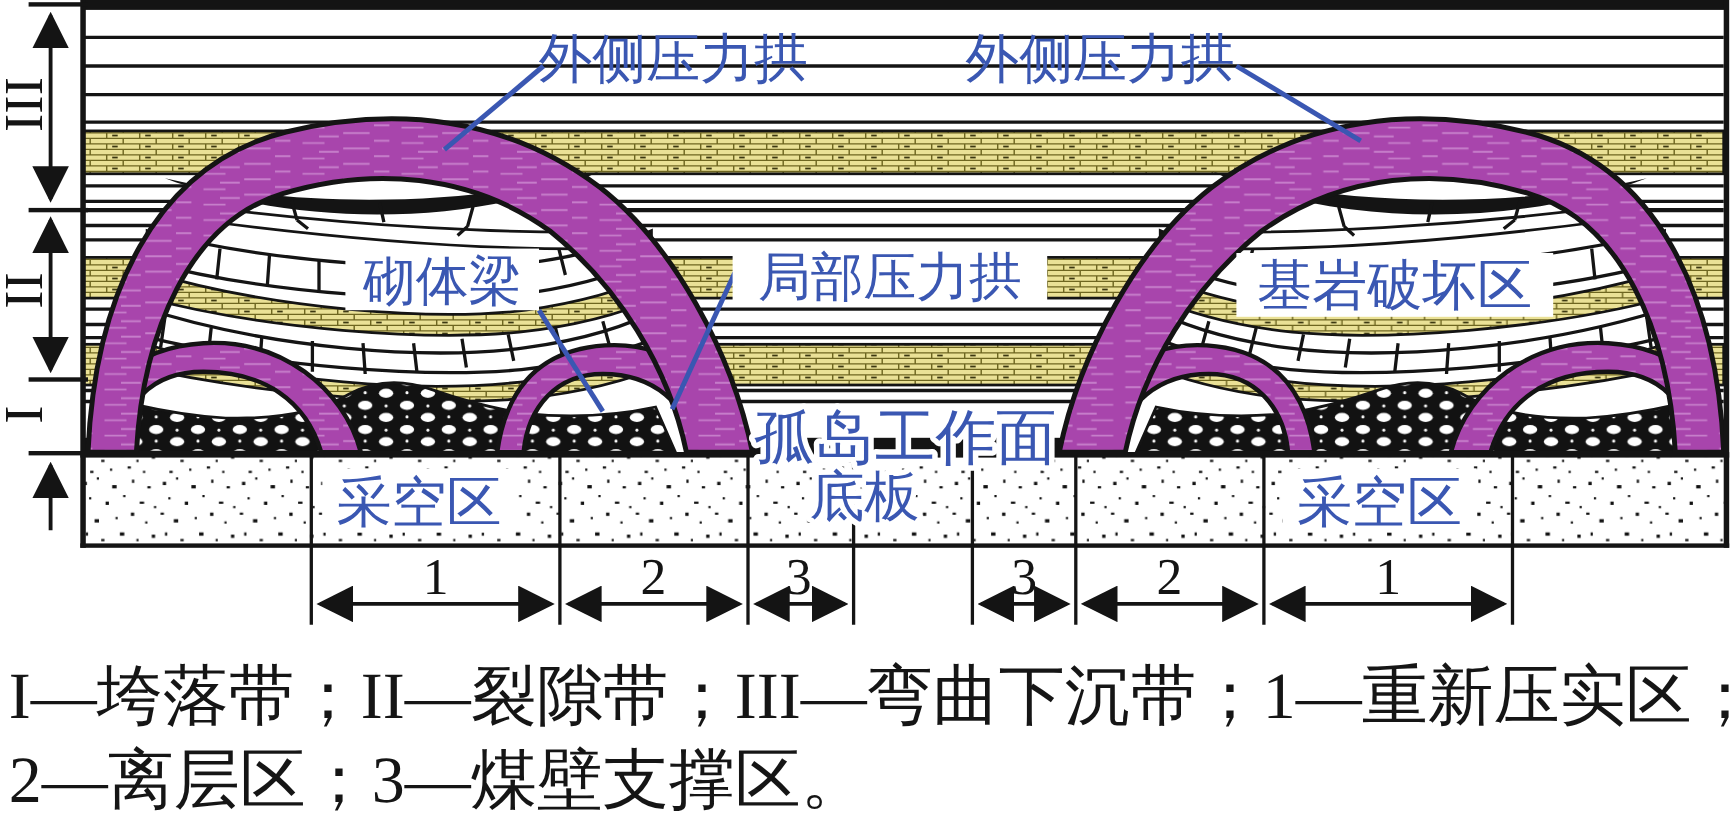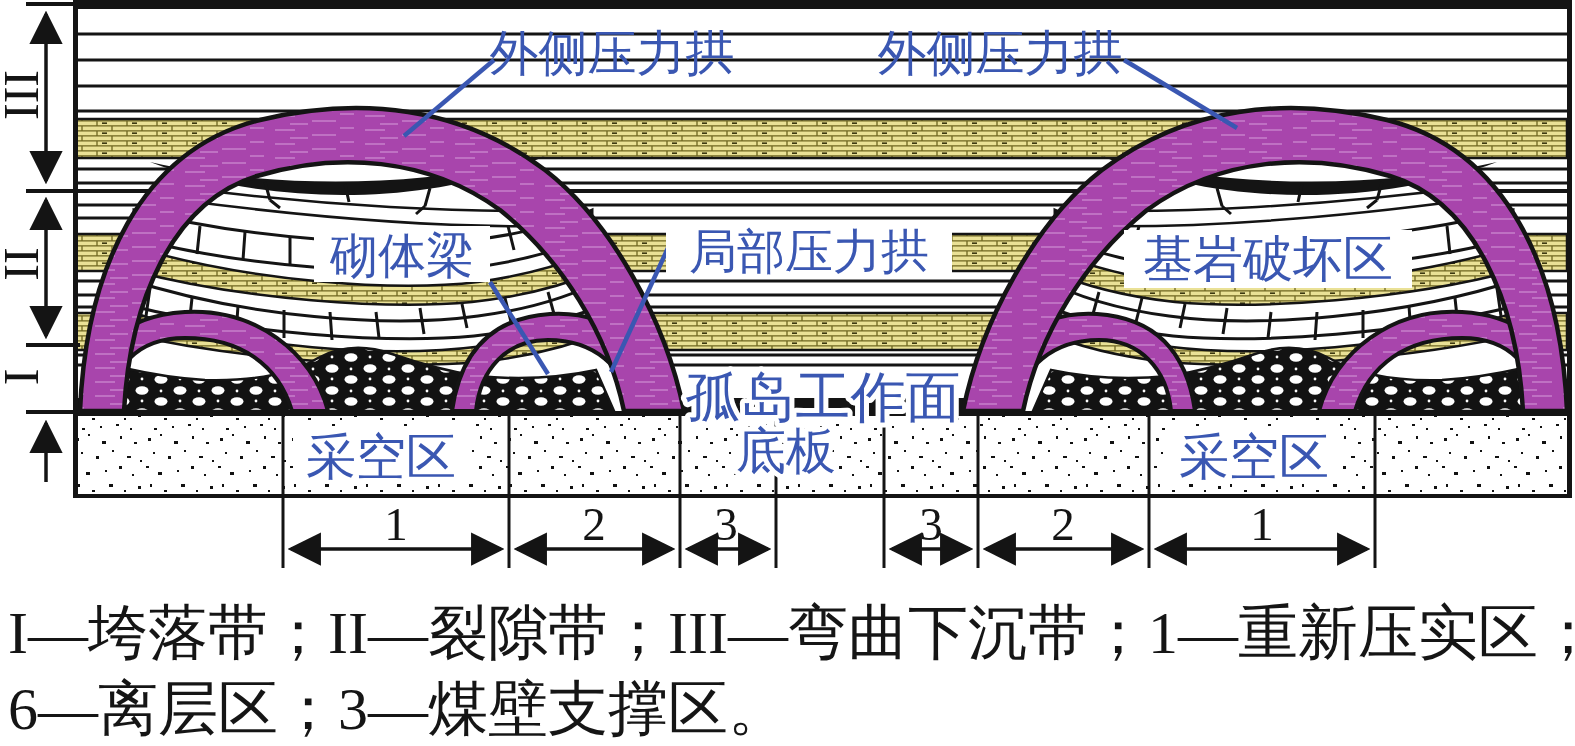--- a/index.html
+++ b/index.html
@@ -195,15 +195,15 @@
 
     <rect x="293" y="426" width="176" height="58" fill="#fff"></rect>
     <text class="bluelab" x="381" y="474" font-size="50" text-anchor="middle">采空区</text>
 
     <rect x="1166" y="426" width="176" height="58" fill="#fff"></rect>
     <text class="bluelab" x="1254" y="474" font-size="50" text-anchor="middle">采空区</text>
   </g>
 </svg>
 
 <div id="cap1" class="caption-line">I—垮落带；II—裂隙带；III—弯曲下沉带；1—重新压实区；</div>
-<div id="cap2" class="caption-line">6—离层区；3—煤壁支撑区。</div>
+<div id="cap2" class="caption-line">2—离层区；3—煤壁支撑区。</div>
 
 </div>
 
 </body></html>

